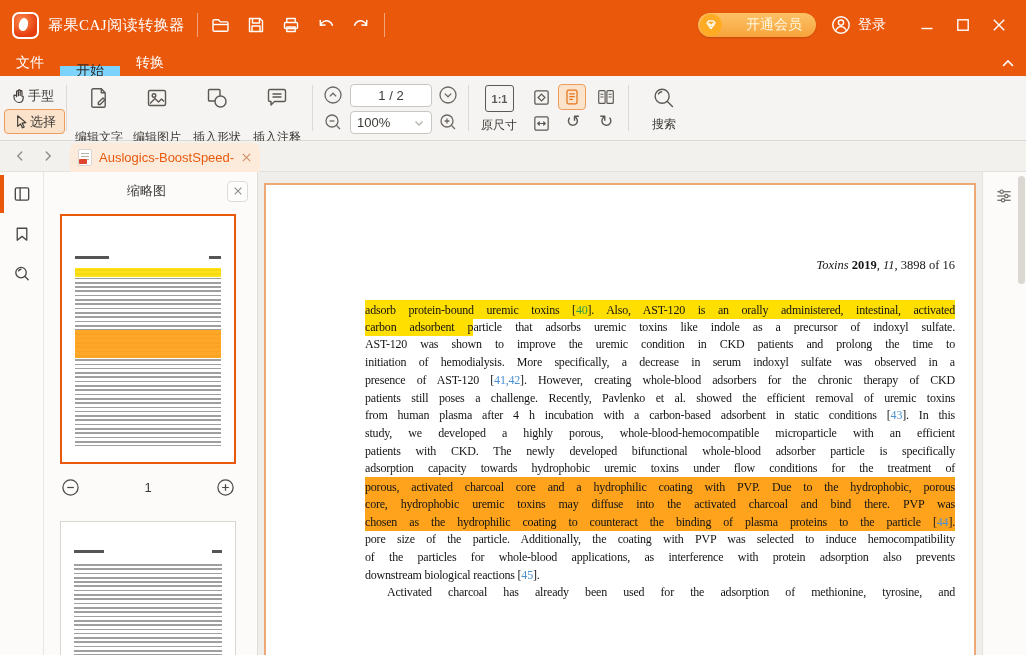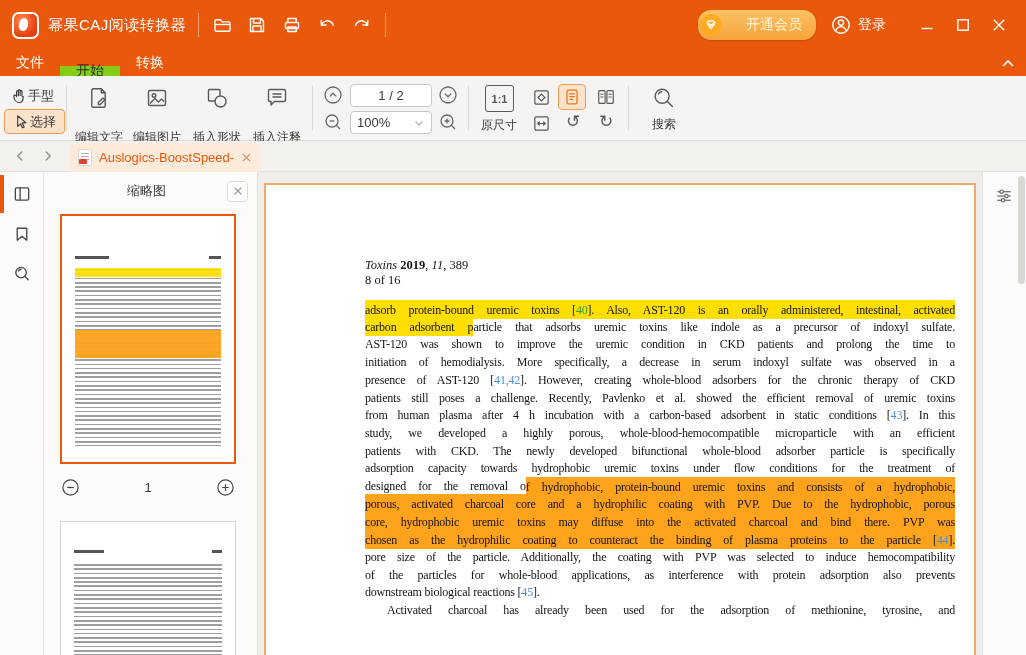--- a/index.html
+++ b/index.html
@@ -16,37 +16,37 @@
   }
   *{box-sizing:border-box;margin:0;padding:0;}
   html,body{background:#888;}
   body{font-family:"Liberation Sans",sans-serif;}
   .app{position:relative;width:1026px;height:655px;background:#F6F4F2;overflow:hidden;}
 
   
   .titlebar{position:absolute;left:0;top:0;width:1026px;height:50px;background:var(--titlebar-bg);display:flex;align-items:center;color:#fff;}
   .logo{width:27px;height:27px;margin-left:12px;border:2px solid #fff;border-radius:7px;background:radial-gradient(circle at 35% 30%,#FF8A4C,#E63E0D 70%);position:relative;flex:0 0 auto;}
   .logo::after{content:"";position:absolute;left:5px;top:4px;width:9px;height:13px;background:#fff;border-radius:50% 50% 45% 45%;transform:rotate(14deg);}
-  .app-title{font-size:15px;margin-left:9px;letter-spacing:.5px;}
+  .app-title{font-size:15px;margin-left:9px;letter-spacing:.5px;font-family:Liberation Serif, serif;}
   .tb-div{width:1px;height:24px;background:rgba(255,255,255,.45);margin:0 12px;}
   .tb-icons{display:flex;align-items:center;gap:13px;}
   .tb-btn{width:22px;height:22px;display:flex;align-items:center;justify-content:center;color:#fff;cursor:default;}
   .tb-right{margin-left:auto;display:flex;align-items:center;gap:14px;margin-right:14px;}
-  .vip-pill{height:30px;padding:0 14px 0 2px;border-radius:13px;background:linear-gradient(180deg,#FCC266,#F7A33B);display:flex;align-items:center;gap:24px;box-shadow:0 1px 2px rgba(0,0,0,.15);}
+  .vip-pill{height:24px;padding:0 14px 0 2px;border-radius:13px;background:linear-gradient(180deg,#FCC266,#F7A33B);display:flex;align-items:center;gap:24px;box-shadow:0 1px 2px rgba(0,0,0,.15);}
   .vip-badge{width:22px;height:22px;border-radius:50%;background:#FFAC24;display:flex;align-items:center;justify-content:center;}
   .vip-label{font-size:14px;color:#FFF6DC;}
   .login-wrap{display:flex;align-items:center;gap:6px;}
   .login-label{font-size:14px;color:#fff;}
   .win-ctrls{display:flex;align-items:center;gap:10px;margin-left:14px;}
   .win-btn{width:26px;height:26px;display:flex;align-items:center;justify-content:center;color:#fff;}
 
   
   .tabsrow{position:absolute;left:0;top:50px;width:1026px;height:26px;background:var(--titlebar-bg);display:flex;align-items:stretch;}
   .rtab{padding:0 16px;display:flex;align-items:center;font-size:14px;color:#fff;cursor:default;}
-  .rtab.active{background:#84cc16;color:#2E2B28;margin-top:16px;}
+  .rtab.active{background:#7dd3fc;color:#2E2B28;margin-top:16px;}
   .collapse-btn{margin-left:auto;margin-right:10px;display:flex;align-items:center;color:#fff;}
 
   
   .ribbon{position:absolute;left:0;top:76px;width:1026px;height:65px;background:#F6F4F2;border-bottom:1px solid #DCD8D4;color:var(--icon-gray);}
   .ribbon .vdiv{position:absolute;top:9px;height:46px;width:1px;background:#DDD9D4;}
   .tool-row{position:absolute;display:flex;align-items:center;font-size:13px;color:var(--label-gray);}
   .hand-tool{left:10px;top:9px;height:22px;}
   .select-tool{left:4px;top:33px;height:25px;padding:0 8px;border:1px solid var(--chip-border);background:var(--chip-bg);border-radius:4px;}
   .rb-big{position:absolute;top:7px;width:58px;text-align:center;cursor:default;}
   .rb-big .ic{height:30px;display:flex;align-items:center;justify-content:center;}
@@ -89,21 +89,21 @@
   .t-head{position:absolute;top:0;height:2.5px;background:#555;}
   .t-lines{position:absolute;background:repeating-linear-gradient(to bottom,#8E8E8E 0 1.6px,transparent 1.6px 4.3px);opacity:.85;}
   .t-hl{position:absolute;left:13px;right:13px;}
   .pager{position:absolute;left:16px;top:305px;width:176px;height:20px;display:flex;align-items:center;justify-content:space-between;}
   .pager-btn{width:20px;height:20px;color:#4A4744;display:flex;align-items:center;justify-content:center;}
   .pager-num{font-size:13px;color:#3C3936;}
 
   
   .docview{position:absolute;left:258px;top:0;width:724px;height:483px;overflow:hidden;}
   .page{position:absolute;left:6px;top:11px;width:712px;height:480px;background:#fff;border:2px solid #EDA873;border-bottom:none;}
-  .page-header{position:absolute;left:99px;right:19px;top:73px;display:flex;justify-content:flex-end;font-family:"Liberation Serif",serif;font-size:12.5px;color:#161616;flex-direction:column;}
+  .page-header{position:absolute;left:99px;right:19px;top:73px;display:flex;justify-content:flex-end;font-family:"Liberation Serif",serif;font-size:12.5px;color:#161616;}
   .page-body{position:absolute;left:99px;right:19px;top:116px;}
   .line{font-family:"Liberation Serif",serif;font-size:12px;line-height:17.7px;letter-spacing:-0.2px;color:#141414;white-space:normal;}
   .line.just{text-align:justify;text-align-last:justify;}
   .line.indent{text-indent:22px;}
   .hl-y{background:var(--highlight-yellow);padding:2.5px 0;}
   .hl-o{background:var(--highlight-orange);padding:2.5px 0;}
   .cite-g{color:var(--cite-green);}
   .cite-b{color:var(--cite-blue);}
 
   .rightbar{position:absolute;left:982px;top:0;width:44px;height:483px;background:#FCFBFA;border-left:1px solid #E5E2DE;}
@@ -444,21 +444,20 @@
             <div class="line just"><span class="hl-y">adsorb protein-bound uremic toxins [</span><span class="hl-y cite-g">40</span><span class="hl-y">]. Also, AST-120 is an orally administered, intestinal, activated</span></div>
             <div class="line just"><span class="hl-y">carbon adsorbent p</span><span>article that adsorbs uremic toxins like indole as a precursor of indoxyl sulfate.</span></div>
             <div class="line just"><span>AST-120 was shown to improve the uremic condition in CKD patients and prolong the time to</span></div>
             <div class="line just"><span>initiation of hemodialysis. More specifically, a decrease in serum indoxyl sulfate was observed in a</span></div>
             <div class="line just"><span>presence of AST-120 [</span><span class="cite-b">41,42</span><span>]. However, creating whole-blood adsorbers for the chronic therapy of CKD</span></div>
             <div class="line just"><span>patients still poses a challenge. Recently, Pavlenko et al. showed the efficient removal of uremic toxins</span></div>
             <div class="line just"><span>from human plasma after 4 h incubation with a carbon-based adsorbent in static conditions [</span><span class="cite-b">43</span><span>]. In this</span></div>
             <div class="line just"><span>study, we developed a highly porous, whole-blood-hemocompatible microparticle with an efficient</span></div>
             <div class="line just"><span>patients with CKD. The newly developed bifunctional whole-blood adsorber particle is specifically</span></div>
             <div class="line just"><span>adsorption capacity towards hydrophobic uremic toxins under flow conditions for the treatment of</span></div>
-            <div class="line just"><span>designed for the removal o</span><span class="hl-o">f hydrophobic, protein-bound uremic toxins and consists of a hydrophobic,</span></div>
             <div class="line just"><span class="hl-o">porous, activated charcoal core and a hydrophilic coating with PVP. Due to the hydrophobic, porous</span></div>
             <div class="line just"><span class="hl-o">core, hydrophobic uremic toxins may diffuse into the activated charcoal and bind there.  PVP was</span></div>
             <div class="line just"><span class="hl-o">chosen as the hydrophilic coating to counteract the binding of plasma proteins to the particle [</span><span class="hl-o cite-b">44</span><span class="hl-o">].</span></div>
             <div class="line just"><span>pore size of the particle. Additionally, the coating with PVP was selected to induce hemocompatibility</span></div>
             <div class="line just"><span>of the particles for whole-blood applications, as interference with protein adsorption also prevents</span></div>
             <div class="line"><span>downstream biological reactions [</span><span class="cite-b">45</span><span>].</span></div>
             <div class="line just indent"><span>Activated charcoal has already been used for the adsorption of methionine, tyrosine, and</span></div>
           </div>
       </div>
     </div>

